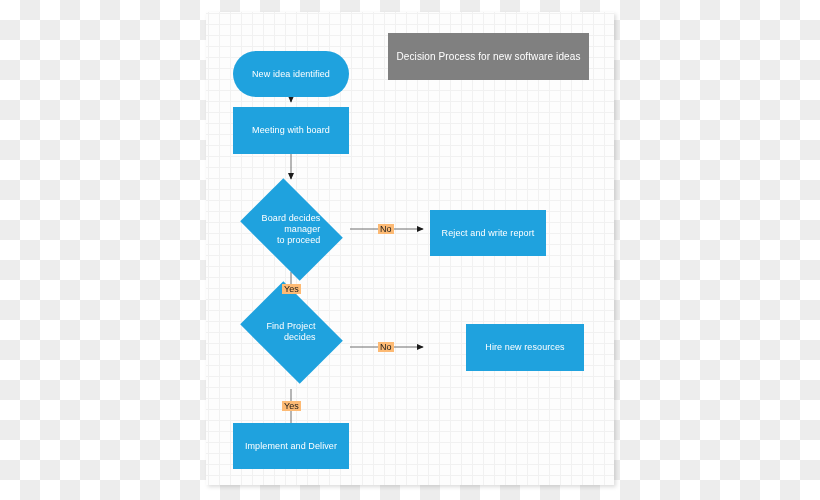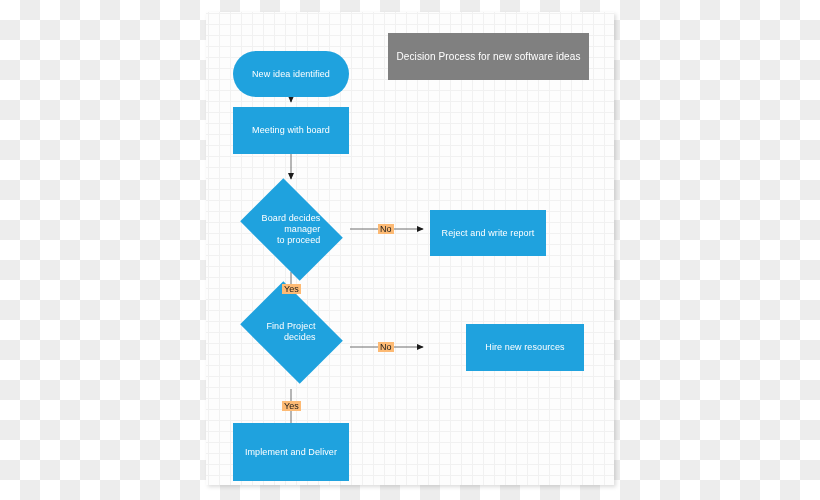--- a/index.html
+++ b/index.html
@@ -195,21 +195,21 @@
       <span class="dia-label">
         <span>Find Project</span><br>
         <span>decides</span>
       </span>
     </div>
 
     <div class="node process" style="left:224px; top:312px; width:118px; height:47px;margin-left:36px;">
       <span>Hire new resources</span>
     </div>
 
-    <div class="node process" style="left:27px; top:411px; width:116px; height:58px;">
+    <div class="node process" style="left:27px; top:411px; width:116px; height:46px;">
       <span>Implement and Deliver</span>
     </div>
 
     <div class="edge-label" style="left:172px; top:212px;">No</div>
 
     <div class="edge-label" style="left:76px; top:272px;">Yes</div>
 
     <div class="edge-label" style="left:172px; top:330px;">No</div>
 
     <div class="edge-label" style="left:76px; top:389px;">Yes</div>

